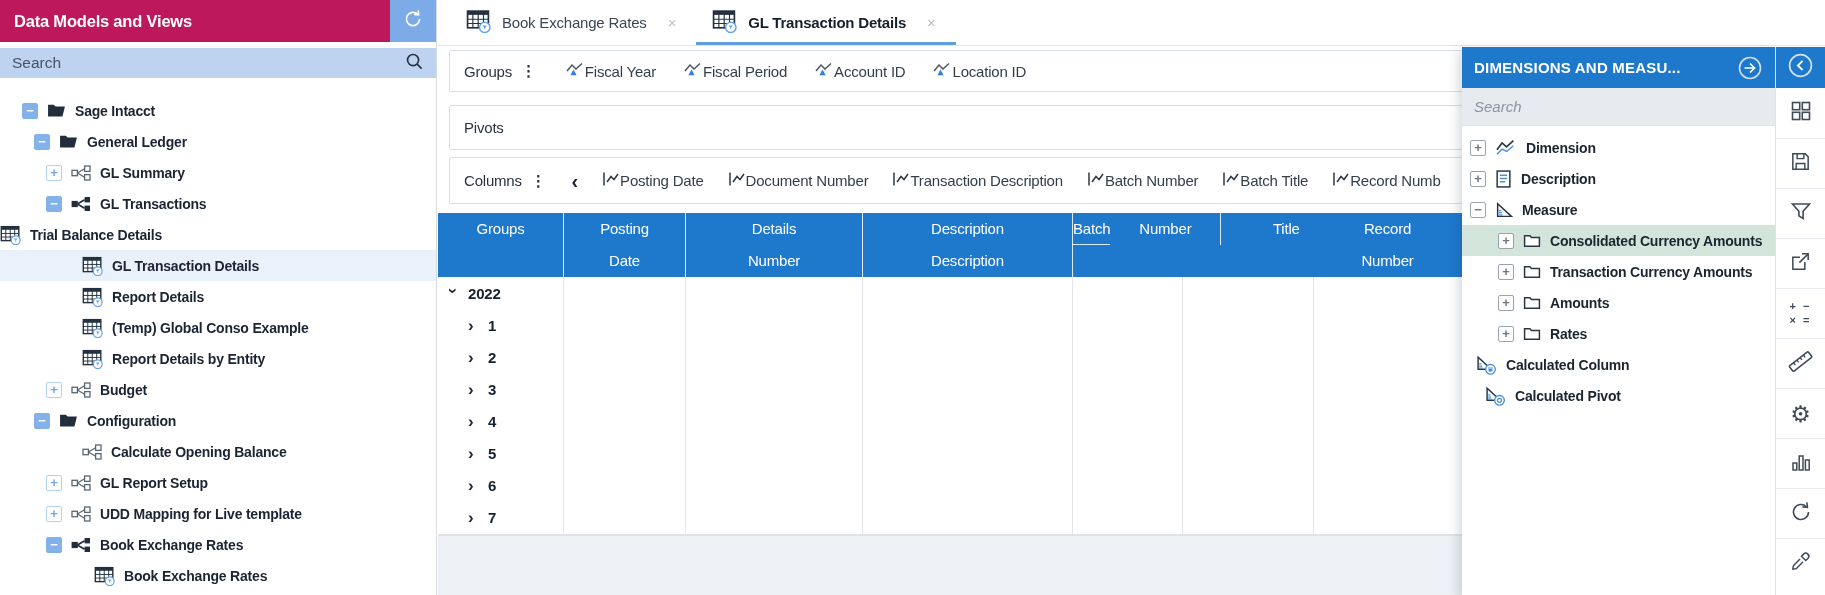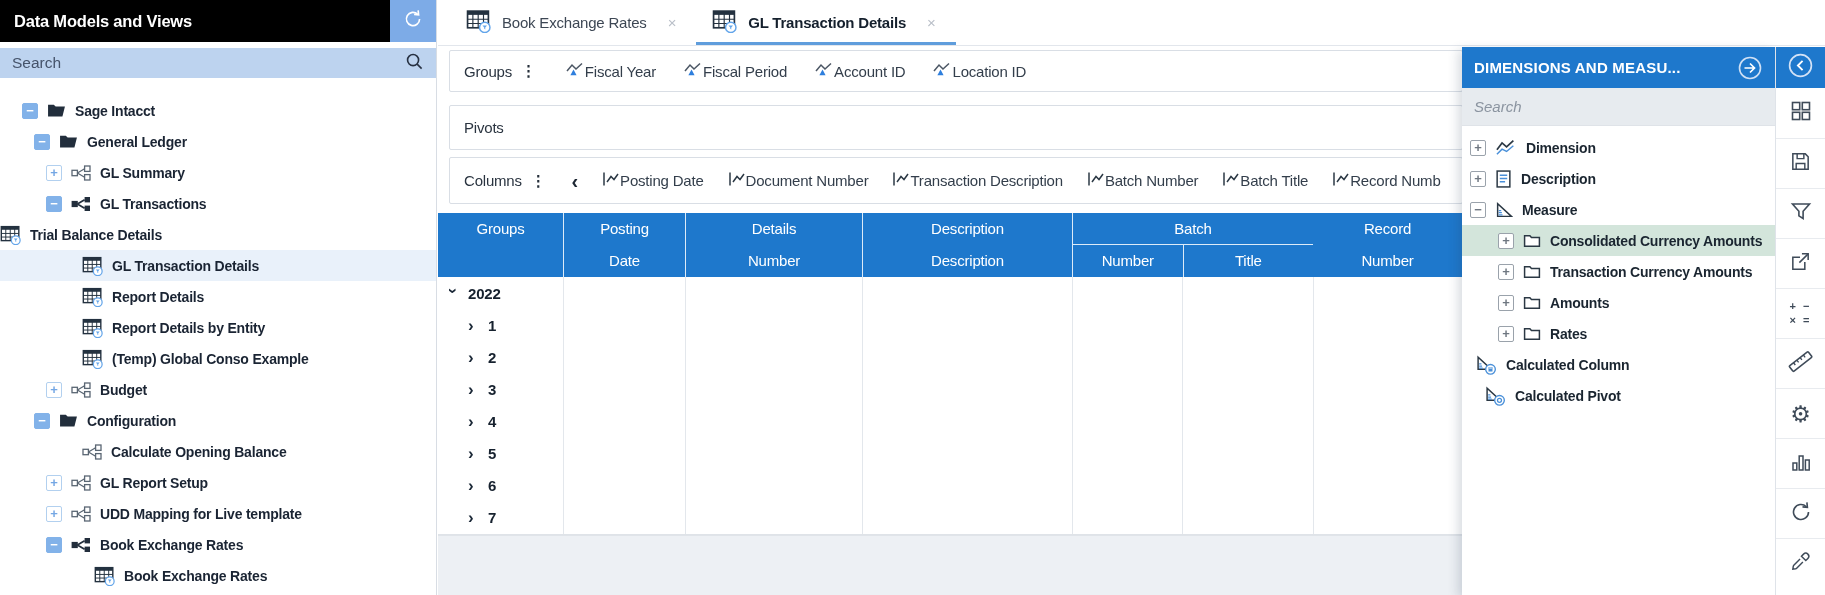--- a/index.html
+++ b/index.html
@@ -1,21 +1,21 @@
 <!DOCTYPE html>
 <html><head>
 <meta charset="utf-8">
 <style>
   * { margin:0; padding:0; box-sizing:border-box; }
   html,body { width:1825px; height:595px; overflow:hidden; font-family:"Liberation Sans", sans-serif; background:#fff; }
   .app { position:relative; width:1825px; height:595px; overflow:hidden; letter-spacing:-0.2px; }
 
   
   .sidebar { position:absolute; left:0; top:0; width:437px; height:595px; background:#fff; border-right:1px solid #d8dde4; }
-  .sb-header { height:42px; background:#000000; color:#fff; display:flex; align-items:center; padding-left:14px; font-size:16.5px; font-weight:700; }
+  .sb-header { height:42px; background:#be185d; color:#fff; display:flex; align-items:center; padding-left:14px; font-size:16.5px; font-weight:700; }
   .sb-refresh { margin-left:auto; width:46px; height:42px; background:#7dabe7; display:flex; align-items:center; justify-content:center; cursor:pointer; }
   .sb-search { height:30px; margin-top:6px; background:#bdd3ef; display:flex; align-items:center; padding:0 12px; }
   .sb-search input { flex:1; border:none; background:transparent; outline:none; font-family:inherit; font-size:15.5px; color:#3c4a60; }
   .sb-search input::placeholder { color:#45536a; opacity:1; }
   .tree { padding-top:17px; }
   .trow { height:31px; display:flex; align-items:center; gap:9px; font-weight:700; font-size:14px; color:#1a2433; cursor:pointer; white-space:nowrap; }
   .trow.selected { background:#e9f1fa; }
   .cb { width:16px; height:16px; border-radius:2px; flex:none; display:flex; align-items:center; justify-content:center; font-size:13px; line-height:1; font-weight:700; }
   .cb.exp { background:#82b2e9; border:1px solid #82b2e9; color:#fff; }
   .cb.col { background:#fff; border:1px solid #b2d0ef; color:#74a7e4; }
@@ -42,21 +42,21 @@
   .chips { display:flex; align-items:center; gap:28px; margin-left:30px; }
   .chips.ccol { gap:24px; margin-left:24px; }
   .chip { display:flex; align-items:center; font-size:15px; color:#333e4b; white-space:nowrap; cursor:grab; }
 
   
   .gtable { position:absolute; left:0; top:166px; width:1024px; }
   .thead { display:flex; height:64px; background:#1e78cc; color:#fff; }
   .th { display:flex; flex-direction:column; align-items:center; font-size:15px; }
   .th + .th, .bgrp { border-left:1px solid rgba(255,255,255,.85); }
   .th span { height:32px; line-height:32px; display:block; text-align:center; }
-  .bgrp { display:flex; flex-direction:column; }
+  .bgrp { display:flex; flex-direction:row; }
   .bgrp-top { height:32px; line-height:32px; text-align:center; border-bottom:1px solid rgba(255,255,255,.85); font-size:15px; }
   .bgrp-bot { display:flex; height:32px; }
   .bgrp-bot div { line-height:31px; text-align:center; font-size:15px; }
   .bgrp-bot div + div { border-left:1px solid rgba(255,255,255,.85); }
   .tbody { display:flex; height:258px; background:#fff; border-bottom:1px solid #dfe3e8; }
   .bcol { height:100%; }
   .bcol + .bcol { border-left:1px solid #e3e7ec; }
   .drow { height:32px; display:flex; align-items:center; gap:9px; font-weight:700; font-size:15px; color:#16212e; cursor:pointer; }
   .chev { display:inline-block; font-weight:700; font-size:17px; color:#1a2736; line-height:1; width:11px; }
   .chev.down { transform:rotate(90deg); }
@@ -198,34 +198,34 @@
       <div class="trow" style="padding-left:82px">
         <span class="ticon">
             <svg width="21" height="21" viewBox="0 0 24 24">
               <rect x="1.5" y="3" width="20" height="16" fill="#fff" stroke="#243240" stroke-width="1.6"></rect>
               <rect x="1.5" y="3" width="20" height="3.6" fill="#243240"></rect>
               <path d="M6.6 3v16M11.7 3v16M16.8 3v16M1.5 10.8h20M1.5 14.9h20" stroke="#243240" stroke-width="1.1" fill="none"></path>
               <circle cx="18" cy="18.6" r="5" fill="#fff" stroke="#63a5ea" stroke-width="1.4"></circle>
               <path d="M15.8 16.7h4.4l-1.7 2v2l-1-.7v-1.3z" fill="#63a5ea"></path>
             </svg>
           </span>
-        <span>Report Details by Entity</span>
+        <span>(Temp) Global Conso Example</span>
       </div>
 
       <div class="trow" style="padding-left:82px">
         <span class="ticon">
             <svg width="21" height="21" viewBox="0 0 24 24">
               <rect x="1.5" y="3" width="20" height="16" fill="#fff" stroke="#243240" stroke-width="1.6"></rect>
               <rect x="1.5" y="3" width="20" height="3.6" fill="#243240"></rect>
               <path d="M6.6 3v16M11.7 3v16M16.8 3v16M1.5 10.8h20M1.5 14.9h20" stroke="#243240" stroke-width="1.1" fill="none"></path>
               <circle cx="18" cy="18.6" r="5" fill="#fff" stroke="#63a5ea" stroke-width="1.4"></circle>
               <path d="M15.8 16.7h4.4l-1.7 2v2l-1-.7v-1.3z" fill="#63a5ea"></path>
             </svg>
           </span>
-        <span>(Temp) Global Conso Example</span>
+        <span>Report Details by Entity</span>
       </div>
 
       <div class="trow" style="padding-left:46px">
         <span class="cb col">+</span>
         <span class="ticon">
             <svg width="20" height="16" viewBox="0 0 20 16">
               <rect x="1" y="5.3" width="5.4" height="5.4" fill="#fff" stroke="#5a6673" stroke-width="1.3"></rect>
               <rect x="13.6" y="1" width="5.4" height="5.4" fill="#fff" stroke="#5a6673" stroke-width="1.3"></rect>
               <rect x="13.6" y="9.6" width="5.4" height="5.4" fill="#fff" stroke="#5a6673" stroke-width="1.3"></rect>
               <path d="M6.4 8 13.6 3.7M6.4 8 13.6 12.3" stroke="#5a6673" stroke-width="1.3" fill="none"></path>

